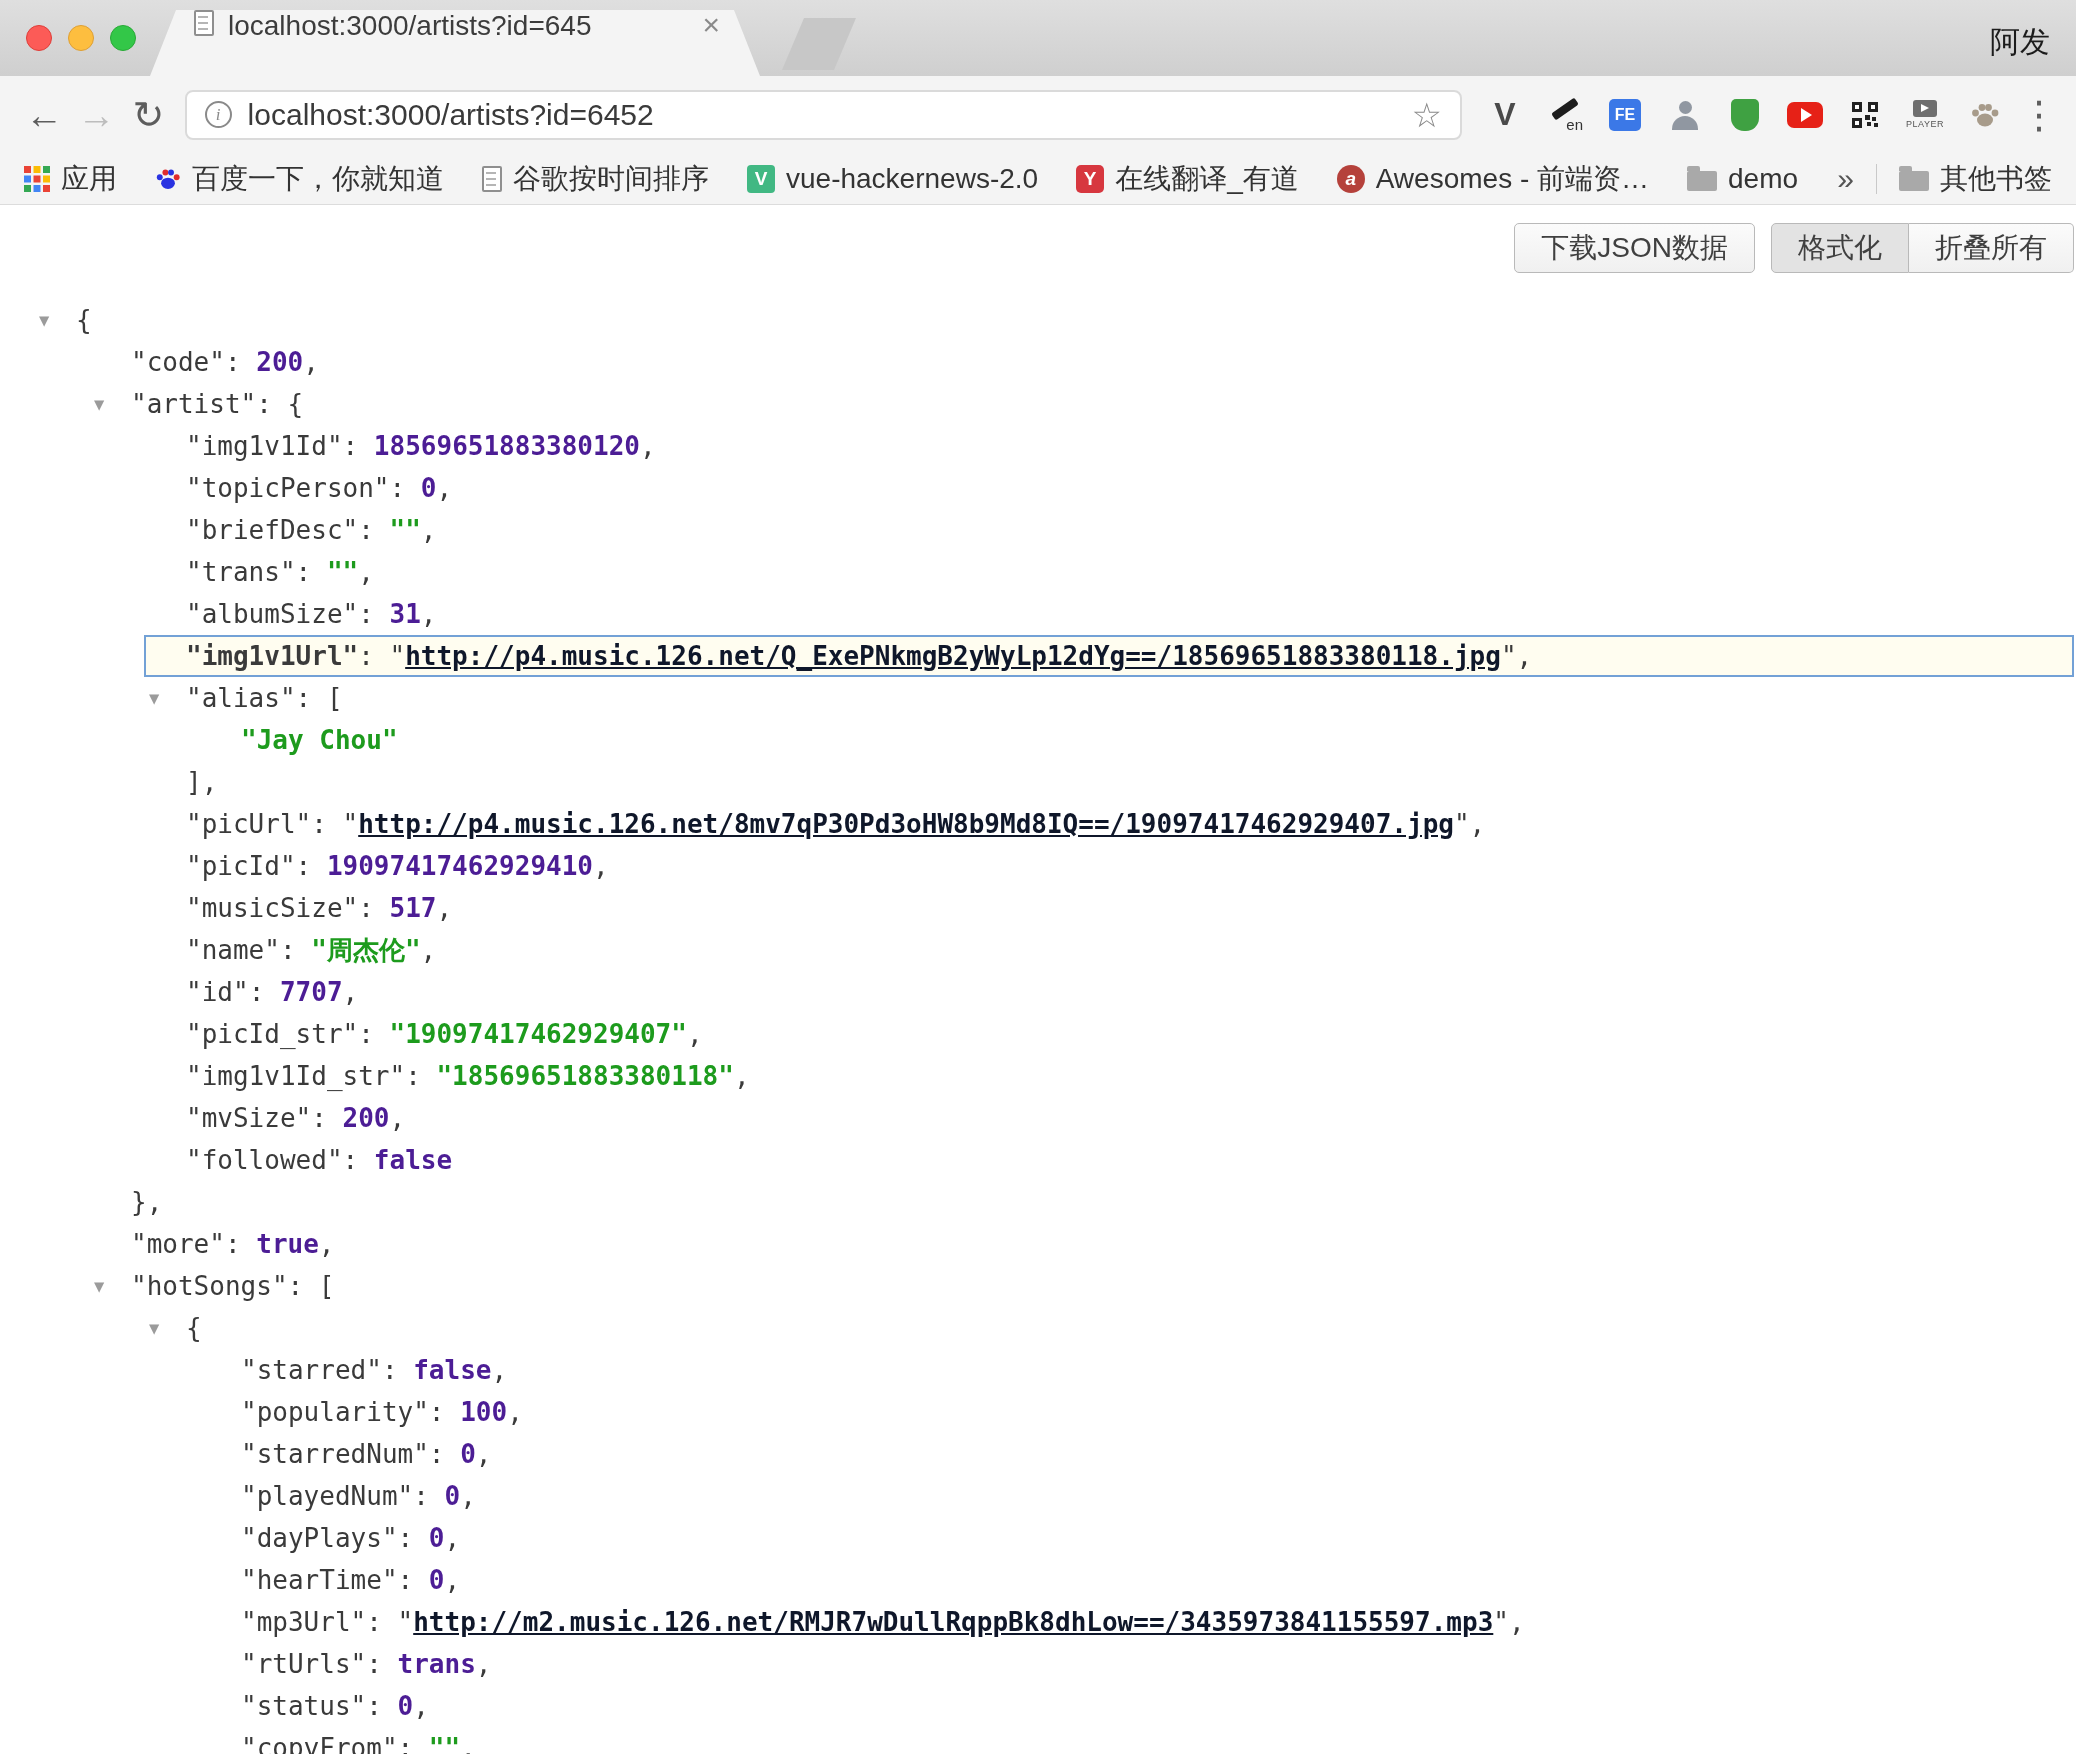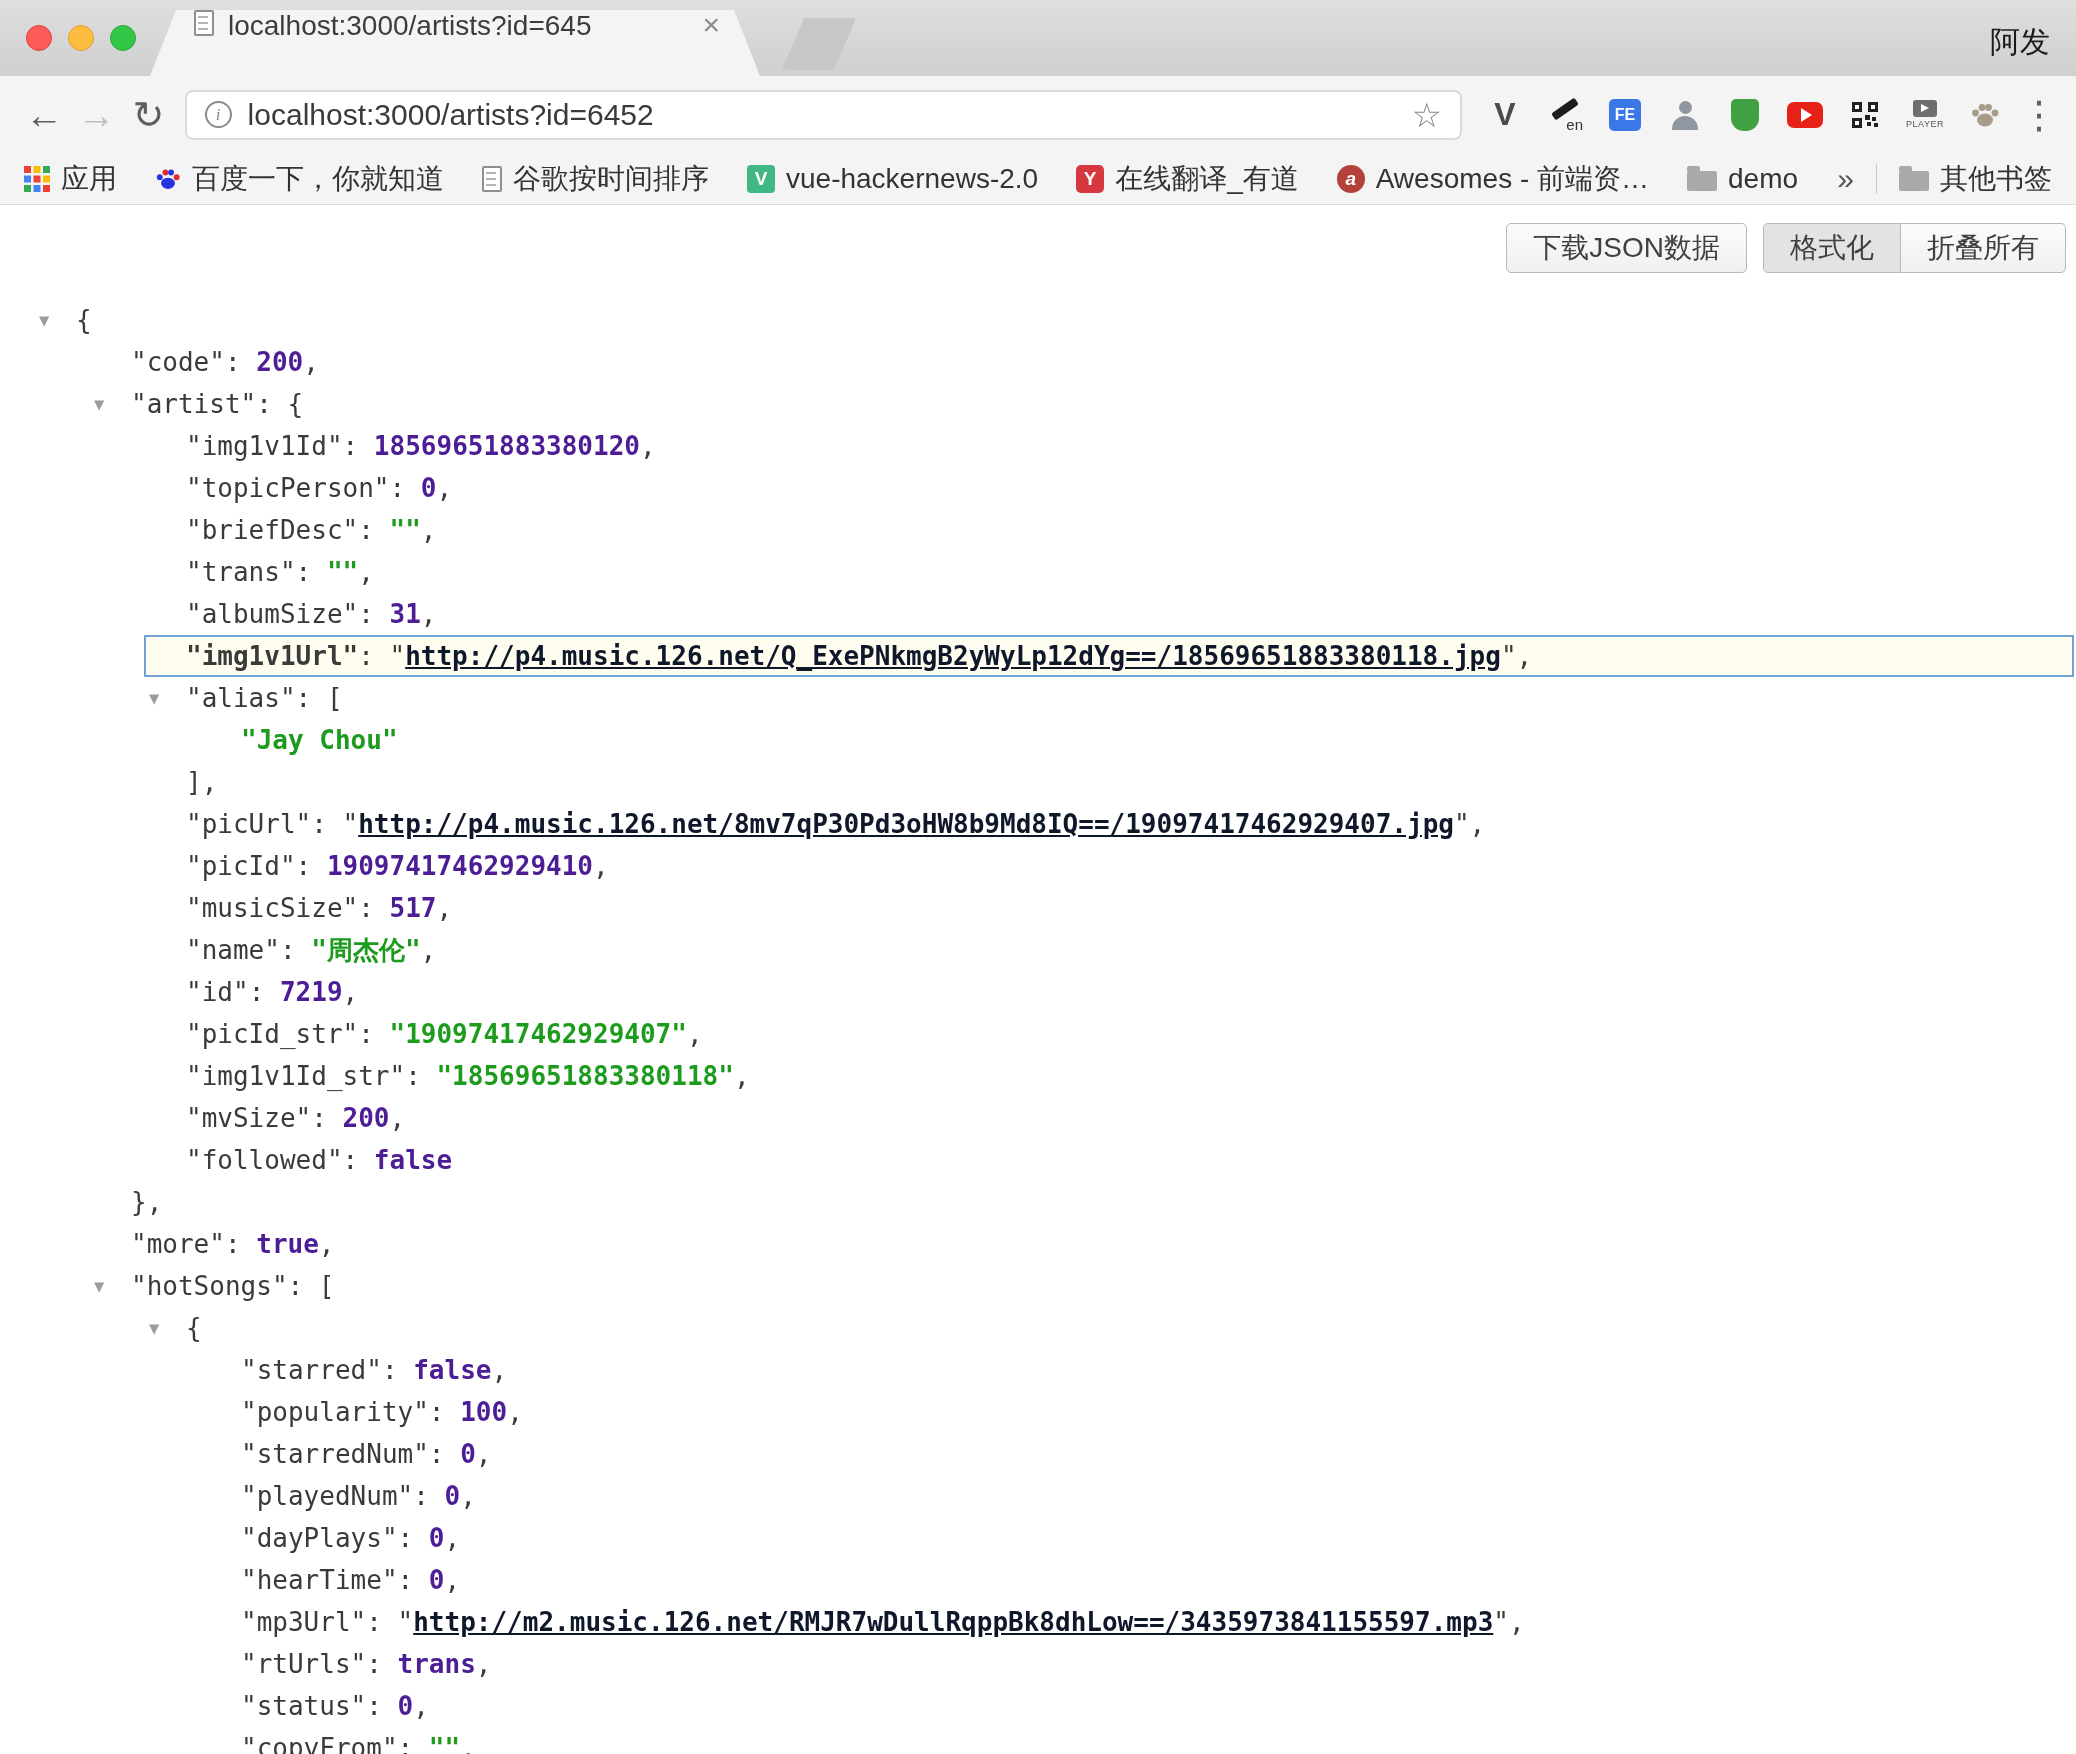--- a/index.html
+++ b/index.html
@@ -77,21 +77,21 @@
     border-radius:2px; flex:none; }
   .doc-icon::after { content:""; position:absolute; left:2px; top:4px; width:10px; height:2px;
     background:#b5b5b5; box-shadow:0 6px 0 #b5b5b5, 0 12px 0 #b5b5b5; }
   .folder-icon { position:relative; width:30px; height:20px; background:#a9a9a9; border-radius:2px;
     margin-top:5px; flex:none; }
   .folder-icon::before { content:""; position:absolute; top:-5px; left:0; width:13px; height:5px;
     background:#a9a9a9; border-radius:2px 2px 0 0; }
 
   
   .page { background:#fff; height:1549px; }
-  .controls { display:flex; justify-content:flex-end; padding:18px 10px 0 0; height:68px; }
+  .controls { display:flex; justify-content:flex-end; padding:18px 2px 0 0; height:68px; }
   .btn { height:50px; padding:0 26px; font-size:28px; color:#404040;
     background:linear-gradient(#fbfbfb,#f0f0f0); border:1px solid #b9b9b9; border-radius:5px;
     font-family:"Liberation Sans", sans-serif; }
   .download-btn { margin-right:16px; }
   .segment { display:flex; }
   .segment .btn { border-radius:0; }
   .segment .btn.seg-first { border-radius:5px 0 0 5px; background:#e3e3e3; }
   .segment .btn.seg-second { border-radius:0 5px 5px 0; border-left:none; }
 
   
@@ -261,21 +261,21 @@
         <div class="json-line" style="padding-left: 186px;"><span class="tok-key">"trans"</span><span class="tok-punc">: </span><span class="tok-str">""</span><span class="tok-punc">,</span></div>
         <div class="json-line" style="padding-left: 186px;"><span class="tok-key">"albumSize"</span><span class="tok-punc">: </span><span class="tok-num">31</span><span class="tok-punc">,</span></div>
         <div class="json-line selected"><span class="tok-key">"img1v1Url"</span><span class="tok-punc">: </span><span class="tok-punc">"</span><a class="tok-link" href="#">http://p4.music.126.net/Q_ExePNkmgB2yWyLp12dYg==/18569651883380118.jpg</a><span class="tok-punc">"</span><span class="tok-punc">,</span></div>
         <div class="json-line" style="padding-left: 186px;"><span class="tree-arrow" style="left: 149px;">▼</span><span class="tok-key">"alias"</span><span class="tok-punc">: [</span></div>
         <div class="json-line" style="padding-left: 241px;"><span class="tok-str">"Jay Chou"</span></div>
         <div class="json-line" style="padding-left: 186px;"><span class="tok-punc">],</span></div>
         <div class="json-line" style="padding-left: 186px;"><span class="tok-key">"picUrl"</span><span class="tok-punc">: </span><span class="tok-punc">"</span><a class="tok-link" href="#">http://p4.music.126.net/8mv7qP30Pd3oHW8b9Md8IQ==/19097417462929407.jpg</a><span class="tok-punc">"</span><span class="tok-punc">,</span></div>
         <div class="json-line" style="padding-left: 186px;"><span class="tok-key">"picId"</span><span class="tok-punc">: </span><span class="tok-num">19097417462929410</span><span class="tok-punc">,</span></div>
         <div class="json-line" style="padding-left: 186px;"><span class="tok-key">"musicSize"</span><span class="tok-punc">: </span><span class="tok-num">517</span><span class="tok-punc">,</span></div>
         <div class="json-line" style="padding-left: 186px;"><span class="tok-key">"name"</span><span class="tok-punc">: </span><span class="tok-str">"周杰伦"</span><span class="tok-punc">,</span></div>
-        <div class="json-line" style="padding-left: 186px;"><span class="tok-key">"id"</span><span class="tok-punc">: </span><span class="tok-num">7219</span><span class="tok-punc">,</span></div>
+        <div class="json-line" style="padding-left: 186px;"><span class="tok-key">"id"</span><span class="tok-punc">: </span><span class="tok-num">7707</span><span class="tok-punc">,</span></div>
         <div class="json-line" style="padding-left: 186px;"><span class="tok-key">"picId_str"</span><span class="tok-punc">: </span><span class="tok-str">"19097417462929407"</span><span class="tok-punc">,</span></div>
         <div class="json-line" style="padding-left: 186px;"><span class="tok-key">"img1v1Id_str"</span><span class="tok-punc">: </span><span class="tok-str">"18569651883380118"</span><span class="tok-punc">,</span></div>
         <div class="json-line" style="padding-left: 186px;"><span class="tok-key">"mvSize"</span><span class="tok-punc">: </span><span class="tok-num">200</span><span class="tok-punc">,</span></div>
         <div class="json-line" style="padding-left: 186px;"><span class="tok-key">"followed"</span><span class="tok-punc">: </span><span class="tok-bool">false</span></div>
         <div class="json-line" style="padding-left: 131px;"><span class="tok-punc">},</span></div>
         <div class="json-line" style="padding-left: 131px;"><span class="tok-key">"more"</span><span class="tok-punc">: </span><span class="tok-bool">true</span><span class="tok-punc">,</span></div>
         <div class="json-line" style="padding-left: 131px;"><span class="tree-arrow" style="left: 94px;">▼</span><span class="tok-key">"hotSongs"</span><span class="tok-punc">: [</span></div>
         <div class="json-line" style="padding-left: 186px;"><span class="tree-arrow" style="left: 149px;">▼</span><span class="tok-punc">{</span></div>
         <div class="json-line" style="padding-left: 241px;"><span class="tok-key">"starred"</span><span class="tok-punc">: </span><span class="tok-bool">false</span><span class="tok-punc">,</span></div>
         <div class="json-line" style="padding-left: 241px;"><span class="tok-key">"popularity"</span><span class="tok-punc">: </span><span class="tok-num">100</span><span class="tok-punc">,</span></div>

